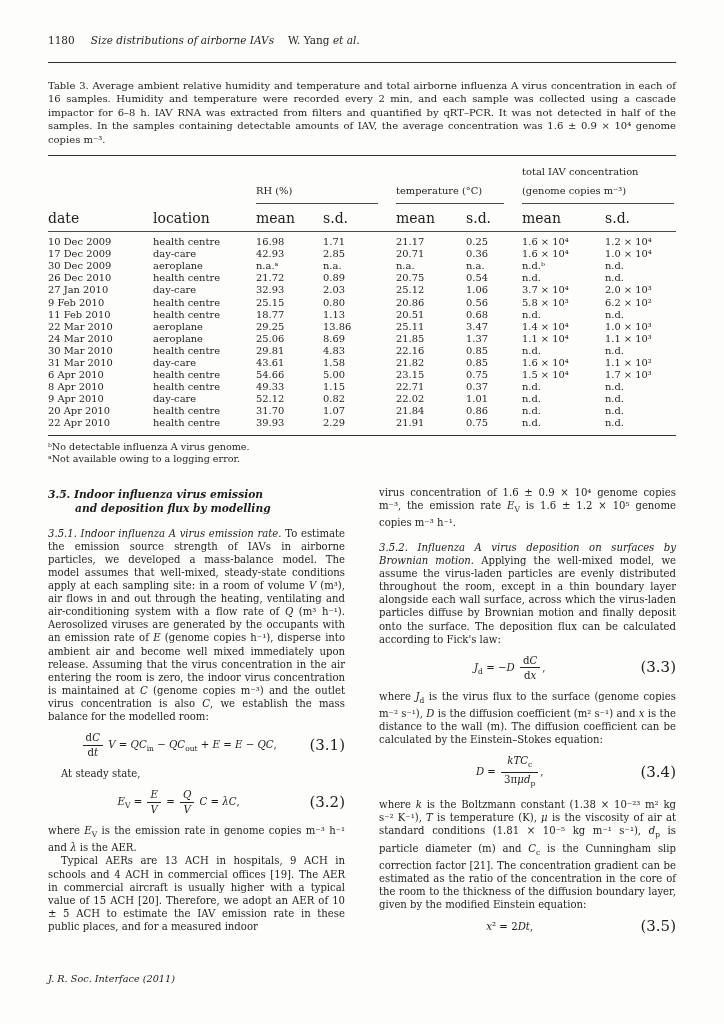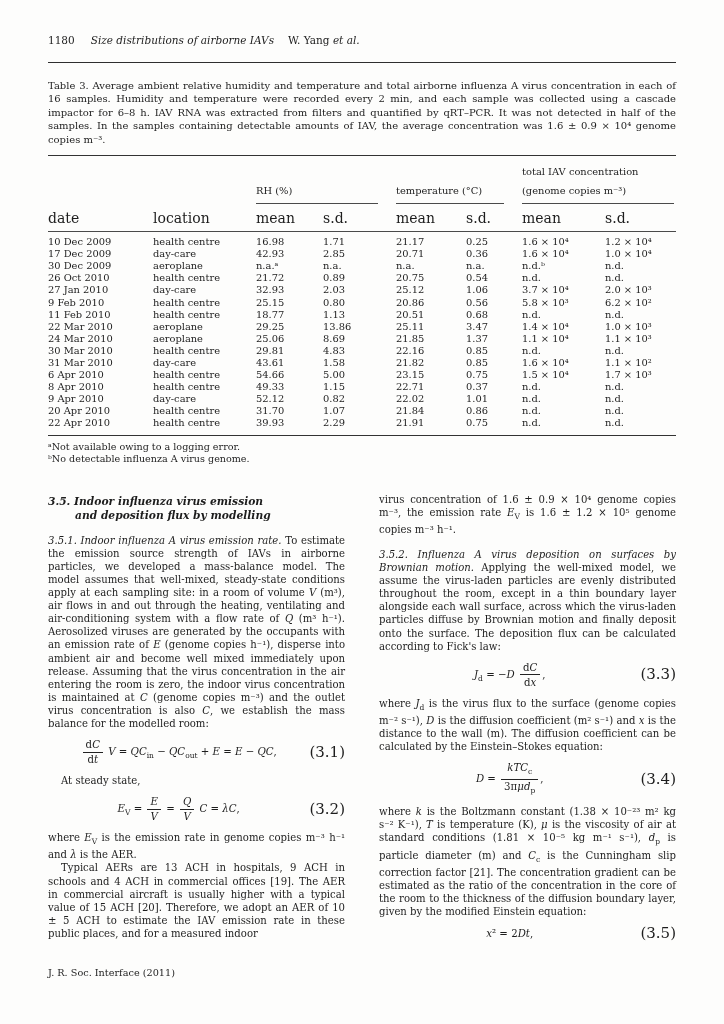--- a/index.html
+++ b/index.html
@@ -57,21 +57,21 @@
   }
   .gh-short { margin-right: 18px; }
   .shrow { border-bottom: 0.9px solid #4a4a4a; }
   .shrow .cell { font-size: 14px; padding: 6px 0 5px 0; }
   .tbody { padding: 4px 0 5px 0; border-bottom: 1.4px solid #333; }
   .tbody .cell { font-size: 9.9px; line-height: 12.1px; padding: 0; }
   .cell { white-space: nowrap; overflow: hidden; }
   .footnotes { margin-top: 5px; font-size: 9.6px; line-height: 12.6px; }
 
   
-  .columns { display: flex; gap: 34px; margin-top: 27px; }
+  .columns { display: flex; gap: 34px; margin-top: 20px; }
   .col { width: 302px; font-size: 10.1px; line-height: 13.1px; text-align: justify; }
   .secheading {
     font-weight: bold;
     font-style: italic;
     font-size: 10.7px;
     line-height: 14.5px;
     margin: 2px 0 10px 0;
     text-align: left;
   }
   .secheading .l2 { display: block; padding-left: 27px; }
@@ -92,21 +92,22 @@
     line-height: 11px;
   }
   .fnum { display: block; padding: 0 3px 1.5px 3px; border-bottom: 0.9px solid #222; }
   .fden { display: block; padding: 1.5px 3px 0 3px; }
   .eq-body sub, .col sub { font-size: 7.5px; }
 
   
   .footer {
     position: absolute;
     left: 48px;
-    bottom: 46px;
+    bottom: 40px;
+    font-style: italic;
     font-size: 9.7px;
   }
 </style>
 </head>
 <body>
 
 <div class="page">
 
   <div class="runhead">
     <span class="pageno">1180</span>
@@ -162,21 +163,21 @@
         <div class="cell">30 Dec 2009</div>
         <div class="cell">aeroplane</div>
         <div class="cell">n.a.ᵃ</div>
         <div class="cell">n.a.</div>
         <div class="cell">n.a.</div>
         <div class="cell">n.a.</div>
         <div class="cell">n.d.ᵇ</div>
         <div class="cell">n.d.</div>
       </div>
         <div class="trow">
-        <div class="cell">26 Oct 2010</div>
+        <div class="cell">26 Dec 2010</div>
         <div class="cell">health centre</div>
         <div class="cell">21.72</div>
         <div class="cell">0.89</div>
         <div class="cell">20.75</div>
         <div class="cell">0.54</div>
         <div class="cell">n.d.</div>
         <div class="cell">n.d.</div>
       </div>
         <div class="trow">
         <div class="cell">27 Jan 2010</div>
@@ -293,22 +294,22 @@
         <div class="cell">health centre</div>
         <div class="cell">39.93</div>
         <div class="cell">2.29</div>
         <div class="cell">21.91</div>
         <div class="cell">0.75</div>
         <div class="cell">n.d.</div>
         <div class="cell">n.d.</div>
       </div>
       </div>
     <div class="footnotes">
+      <div>ᵇNo detectable influenza A virus genome.</div>
       <div>ᵃNot available owing to a logging error.</div>
-      <div>ᵇNo detectable influenza A virus genome.</div>
     </div>
   </div>
 
   <div class="columns">
 
     <div class="col">
       <div class="secheading">
         <span>3.5. Indoor influenza virus emission</span>
         <span class="l2">and deposition flux by modelling</span>
       </div>

